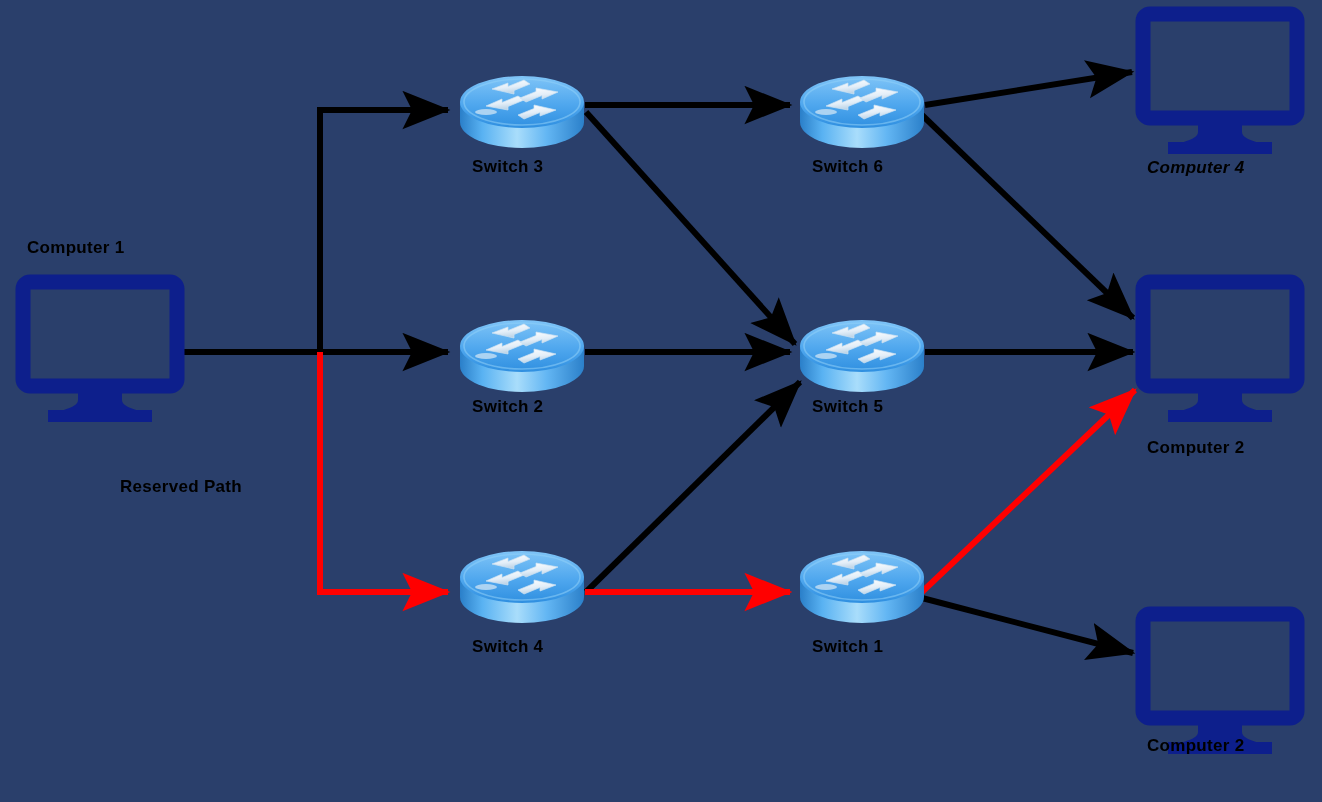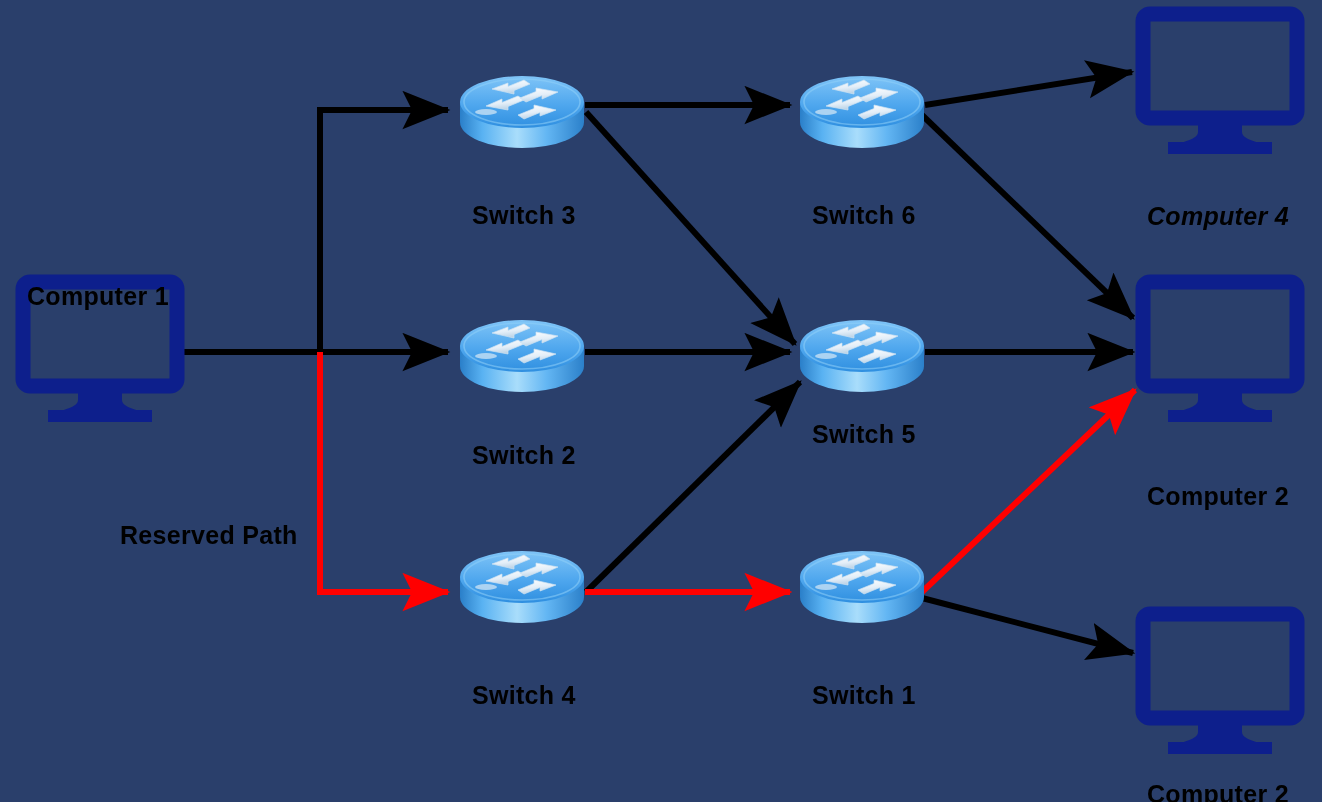--- a/index.html
+++ b/index.html
@@ -22,25 +22,24 @@
     left: 0;
     top: 0;
     width: 1322px;
     height: 802px;
   }
   .label {
     position: absolute;
     color: #000000;
     font-family: "Liberation Sans", sans-serif;
     font-weight: bold;
-    font-size: 25px;
+    font-size: 17px;
     letter-spacing: 0.3px;
     white-space: nowrap;
     user-select: none;
-    margin-top: 44px;
   }
 </style>
 </head>
 <body>
 
 <div id="canvas">
 
   <svg class="layer" viewBox="0 0 1322 802">
     <defs>
       <marker id="arrowBlack" markerWidth="9" markerHeight="9" refX="7.6" refY="3.2" orient="auto" markerUnits="strokeWidth">
@@ -260,19 +259,19 @@
   <div class="label" style="left:1147px; top:158px;font-style:italic;">Computer 4</div>
 
   <div class="label" style="left:472px; top:637px;">Switch 4</div>
 
   <div class="label" style="left:472px; top:397px;">Switch 2</div>
 
   <div class="label" style="left:472px; top:157px;">Switch 3</div>
 
   <div class="label" style="left:812px; top:637px;">Switch 1</div>
 
-  <div class="label" style="left:812px; top:376px;text-align:right;">Switch 5</div>
+  <div class="label" style="left:812px; top:397px;text-align:right;">Switch 5</div>
 
   <div class="label" style="left:812px; top:157px;">Switch 6</div>
 
   <div class="label" style="left:120px; top:477px;">Reserved Path</div>
 
 </div>
 
 </body></html>

